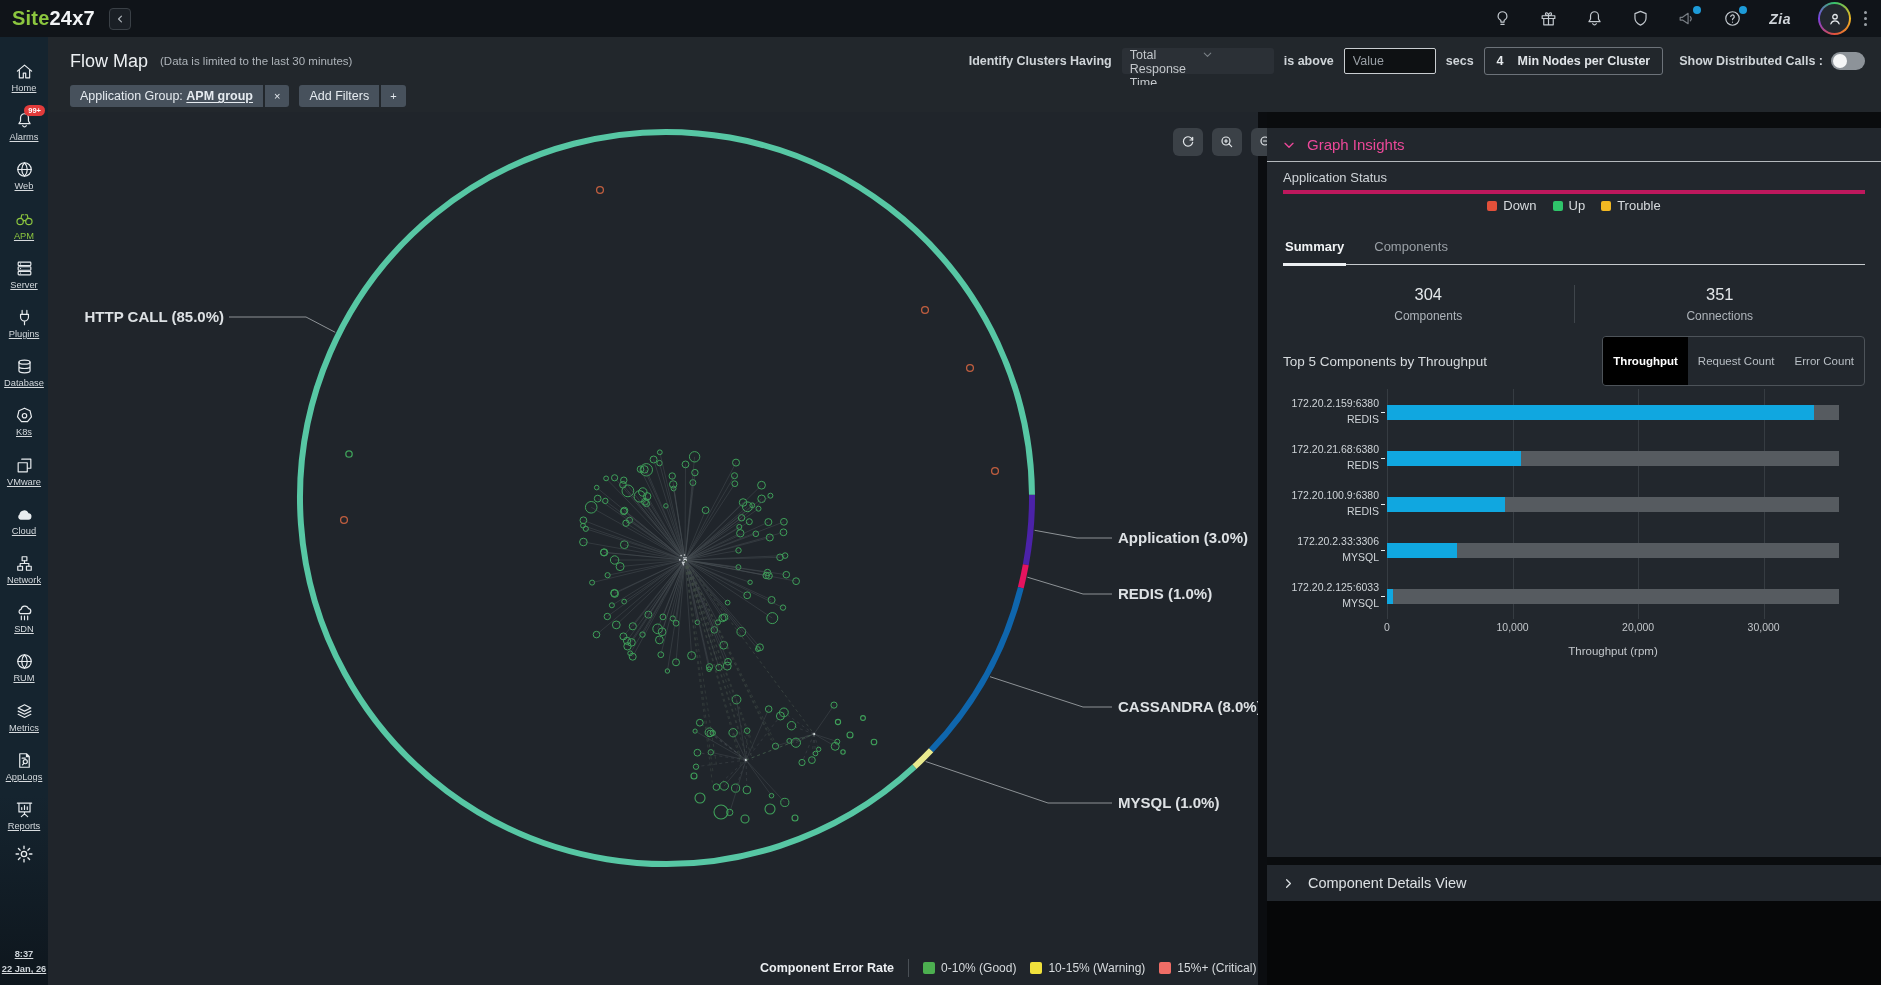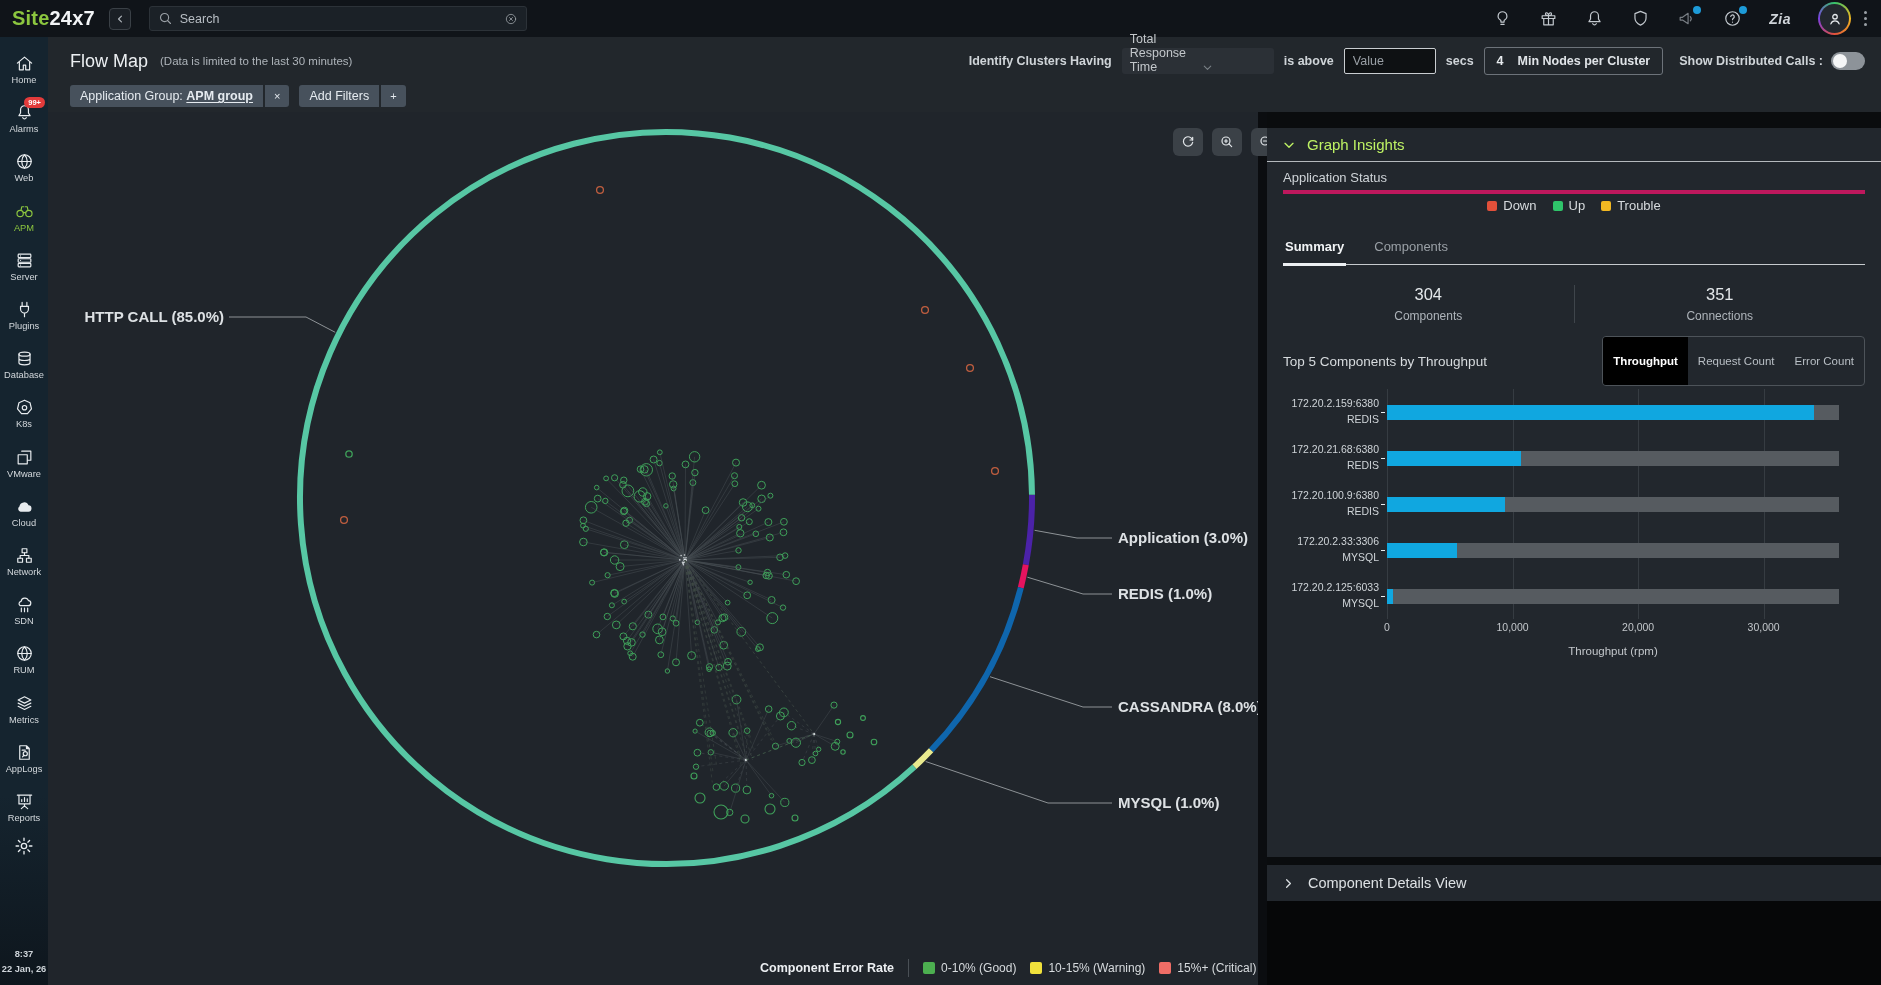--- a/index.html
+++ b/index.html
@@ -26,37 +26,37 @@
   .avatar { width:33px; height:33px; border-radius:50%; padding:2px;
     background:conic-gradient(#35c46a,#f2b822,#e2503a,#7a3fe0,#35c46a); cursor:pointer; }
   .avatar .inner { width:100%; height:100%; border-radius:50%; background:#23282e; display:flex; align-items:center; justify-content:center; color:#e5e9ec; }
   .apps-edge { width:7px; overflow:hidden; display:flex; flex-direction:column; gap:3px; margin-left:-14px; }
   .apps-edge i { width:3px; height:3px; background:#9aa0a6; border-radius:50%; }
 
   
   .below { display:flex; height:948px; }
 
   
-  .sidebar { width:48px; background:linear-gradient(#15242f,#15242f 80%,#0e161d); display:flex; flex-direction:column; align-items:center; padding-top:8px; }
+  .sidebar { width:48px; background:linear-gradient(#15242f,#15242f 80%,#0e161d); display:flex; flex-direction:column; align-items:center; padding-top:16px;text-decoration:underline; }
   .side-item { width:48px; height:49.2px; display:flex; flex-direction:column; align-items:center; justify-content:center; gap:2px; color:#e8ecef; cursor:pointer; position:relative; }
   .side-item .lbl { font-size:9.3px; color:#d3d8dc; }
   .side-item.active, .side-item.active .lbl { color:#8cc63f; }
   .side-item .badge { position:absolute; top:3px; right:3px; background:#e23b3b; color:#fff; font-size:7.5px; font-weight:bold;
     border-radius:7px; padding:1px 4px; }
   .side-gear { margin-top:4px; color:#e8ecef; cursor:pointer; }
   .side-clock { margin-top:auto; padding-bottom:8px; text-align:center; font-size:9.3px; font-weight:bold; color:#cfd5da; line-height:1.6; }
 
   
   .content { flex:1; display:flex; flex-direction:column; background:#21262c; }
   .page-header { height:48px; display:flex; align-items:center; padding:0 16px 0 22px; gap:10px; background:#22272c; }
   .pg-title { font-size:18px; color:#eceff2; font-weight:400; }
   .pg-sub { font-size:11.5px; color:#aeb4ba; margin-left:2px; }
   .hdr-controls { margin-left:auto; display:flex; align-items:center; gap:10px; font-size:12.5px; color:#cfd4d8; }
   .hdr-controls .lab { font-weight:bold; }
-  .dd { width:152px; height:26px; background:#2b3036; border-radius:3px; display:flex; align-items:flex-end;
+  .dd { width:152px; height:26px; background:#2b3036; border-radius:3px; display:flex; align-items:flex-start;
     padding:0 8px; gap:6px; color:#c3c7cb; cursor:pointer; }
   .dd span { flex:1; }
   .dd .ic { color:#7a8086; }
   .val-input { width:92px; height:26px; background:#0e1113; border:1px solid #c9cdd1; border-radius:2px;
     color:#d7dbde; font-size:12.5px; padding:0 8px; outline:none; }
   .val-input::placeholder { color:#9aa0a6; }
   .minnodes { height:28px; border:1px solid #6d737a; border-radius:3px; display:flex; align-items:center; gap:14px;
     padding:0 12px; cursor:pointer; }
   .minnodes b { font-weight:bold; color:#e8ecef; }
   .minnodes .mn-lab { font-weight:bold; color:#e0e4e8; }
@@ -81,21 +81,21 @@
   .map-legend .div { width:1px; height:18px; background:#4a5056; }
   .leg-item { display:flex; align-items:center; gap:6px; }
   .leg-sq { width:12px; height:12px; border-radius:2px; }
 
   .gap-strip { width:9px; background:#0b0d10; }
 
   
   .insights { width:614px; position:relative; background:#0a0c0e; display:flex; flex-direction:column; }
   .p-strip { height:16px; }
   .p-main { height:729px; background:#22272d; display:flex; flex-direction:column; }
-  .panel-header { height:34px; display:flex; align-items:center; gap:10px; padding:0 14px; font-size:15px; color:#bef264;
+  .panel-header { height:34px; display:flex; align-items:center; gap:10px; padding:0 14px; font-size:15px; color:#ec4899;
     border-bottom:1px solid #b5b9bd; cursor:pointer; }
   .p-body { flex:1; padding:0 16px 10px; display:flex; flex-direction:column; }
   .appstatus-title { height:32px; line-height:32px; font-size:13px; color:#cfd4d8; border-bottom:4px solid #be185d; }
   .donut-row { margin-top:8px; display:flex; justify-content:center; }
   .donut-legend { margin-top:4px; display:flex; justify-content:center; gap:16px; font-size:13px; color:#d7dbde; }
   .donut-legend .leg-sq { width:10px; height:10px; }
   .sum-tabs { margin-top:20px; display:flex; gap:26px; border-bottom:1px solid #c6cacd; font-size:13px; }
   .sum-tab { padding:6px 2px 9px; color:#9aa0a6; cursor:pointer; }
   .sum-tab.active { color:#f2f4f6; font-weight:bold; border-bottom:3px solid #eceff2; margin-bottom:-2px; }
   .stats { height:78px; display:flex; align-items:center; }
@@ -137,35 +137,20 @@
 
   <header class="topbar">
     <div class="logo">
       <span class="lg">Site</span><span class="lw">24x7</span>
     </div>
     <div class="collapse-btn" id="collapseBtn">
         <svg class="ic" width="14" height="14" viewBox="0 0 24 24" fill="none" stroke="currentColor" stroke-width="2" stroke-linecap="round" stroke-linejoin="round">
           <path d="M14.5 7l-5 5 5 5"></path>
         </svg>
       </div>
-    <div class="search">
-      <span id="searchIcon">
-          <svg class="ic" width="15" height="15" viewBox="0 0 24 24" fill="none" stroke="currentColor" stroke-width="1.8" stroke-linecap="round" stroke-linejoin="round">
-            <circle cx="10.5" cy="10.5" r="6.5"></circle>
-            <path d="M15.2 15.2 20 20"></path>
-          </svg>
-        </span>
-      <input placeholder="Search" style="">
-      <span id="clearIcon">
-          <svg class="ic" width="14" height="14" viewBox="0 0 24 24" fill="none" stroke="currentColor" stroke-width="1.4" stroke-linecap="round" stroke-linejoin="round">
-            <circle cx="12" cy="12" r="8"></circle>
-            <path d="M9.5 9.5l5 5M14.5 9.5l-5 5"></path>
-          </svg>
-        </span>
-    </div>
     <div class="top-right" id="topIcons">
         <div class="tico">
           <svg class="ic" width="19" height="19" viewBox="0 0 24 24" fill="none" stroke="currentColor" stroke-width="1.5" stroke-linecap="round" stroke-linejoin="round">
             <path d="M12 3.5a5.5 5.5 0 0 0-2.7 10.3c.5.3.7.7.7 1.2v1.5h4V15c0-.5.2-.9.7-1.2A5.5 5.5 0 0 0 12 3.5ZM10 19.5h4"></path>
           </svg>
         </div>
         <div class="tico">
           <svg class="ic" width="19" height="19" viewBox="0 0 24 24" fill="none" stroke="currentColor" stroke-width="1.5" stroke-linecap="round" stroke-linejoin="round">
             <path d="M4 8.5h16V12H4zM6 12v8h12v-8M12 8.5V20M12 8.5C9.5 8.5 7.5 7.3 8.3 5.6S12 4.6 12 8.5ZM12 8.5c2.5 0 4.5-1.2 3.7-2.9S12 4.6 12 8.5Z"></path>
           </svg>

